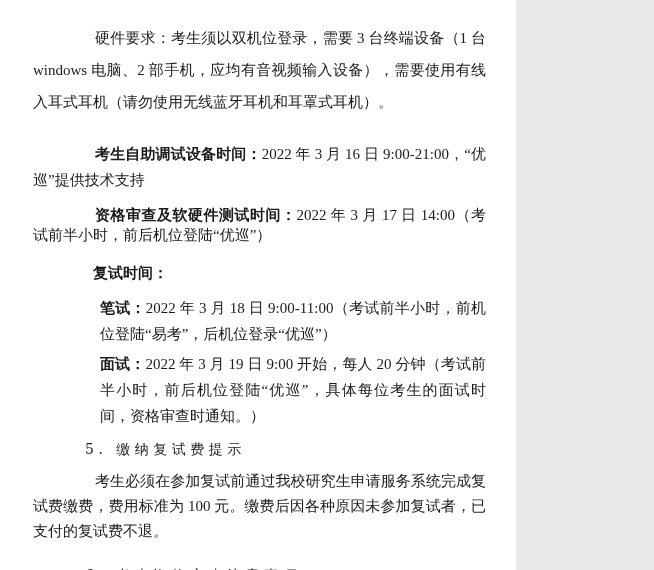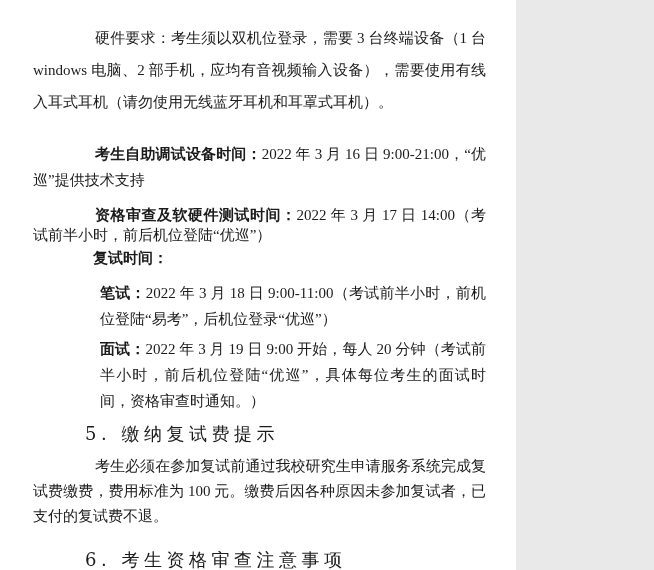--- a/index.html
+++ b/index.html
@@ -18,32 +18,32 @@
   .para {
     text-align: justify;
     line-height: 30px;
   }
   .indent { text-indent: 62px; }
   .b { font-weight: bold; font-family: "Liberation Sans", "DejaVu Sans", sans-serif; }
   .p-hardware { line-height: 32px; margin-top: 6px; }
   .p-selfdebug { margin-top: 23px; line-height: 26px; }
   .p-mock { margin-top: 9px; line-height: 26px; }
   .p-qual { margin-top: 12px; line-height: 20px; }
-  .p-retest { line-height: 26px; text-indent: 60px; }
+  .p-retest { margin-top: 15px; line-height: 26px; text-indent: 60px; }
   .p-block {
     margin-left: 67px;
     line-height: 26px;
     text-align: justify;
   }
   .p-written { margin-top: 9px; }
   .p-interview { margin-top: 4px; }
   .heading {
     margin-top: 6px;
     margin-left: 52px;
-    font-size: 18px;
+    font-size: 14px;
     letter-spacing: 4.5px;
     line-height: 30px;
     font-weight: normal;
     font-family: "DejaVu Serif", serif;
   }
   .h5 { margin-top: 5px; }
   .h6 { margin-top: 16px; }
   .p-fee { margin-top: 5px; line-height: 25px; }
   .list-item {
     margin-top: 8px;

